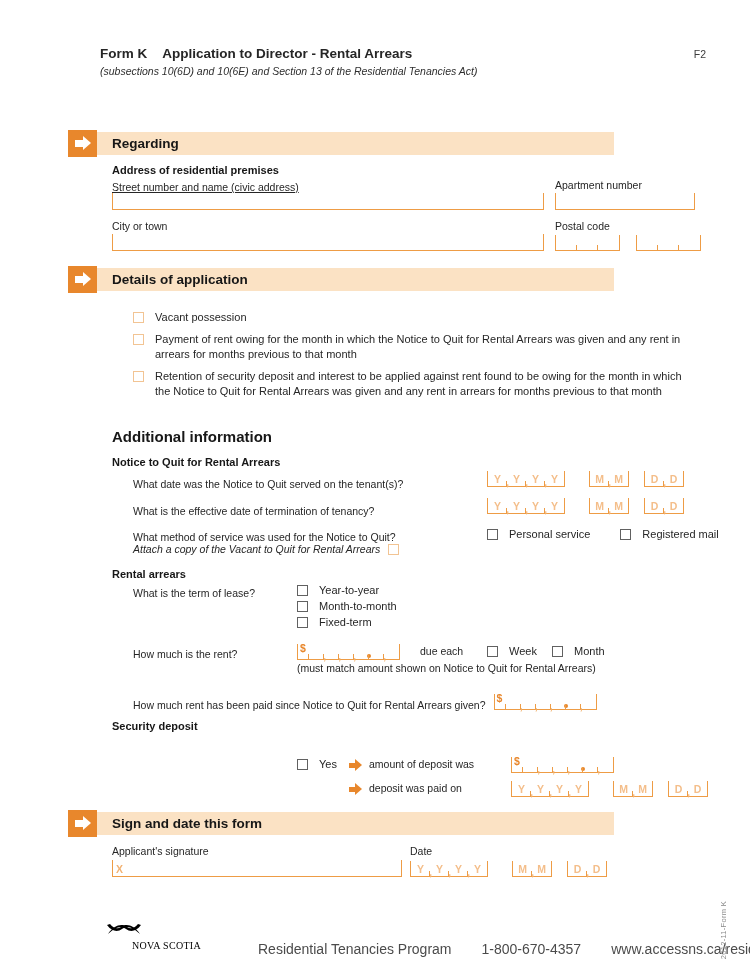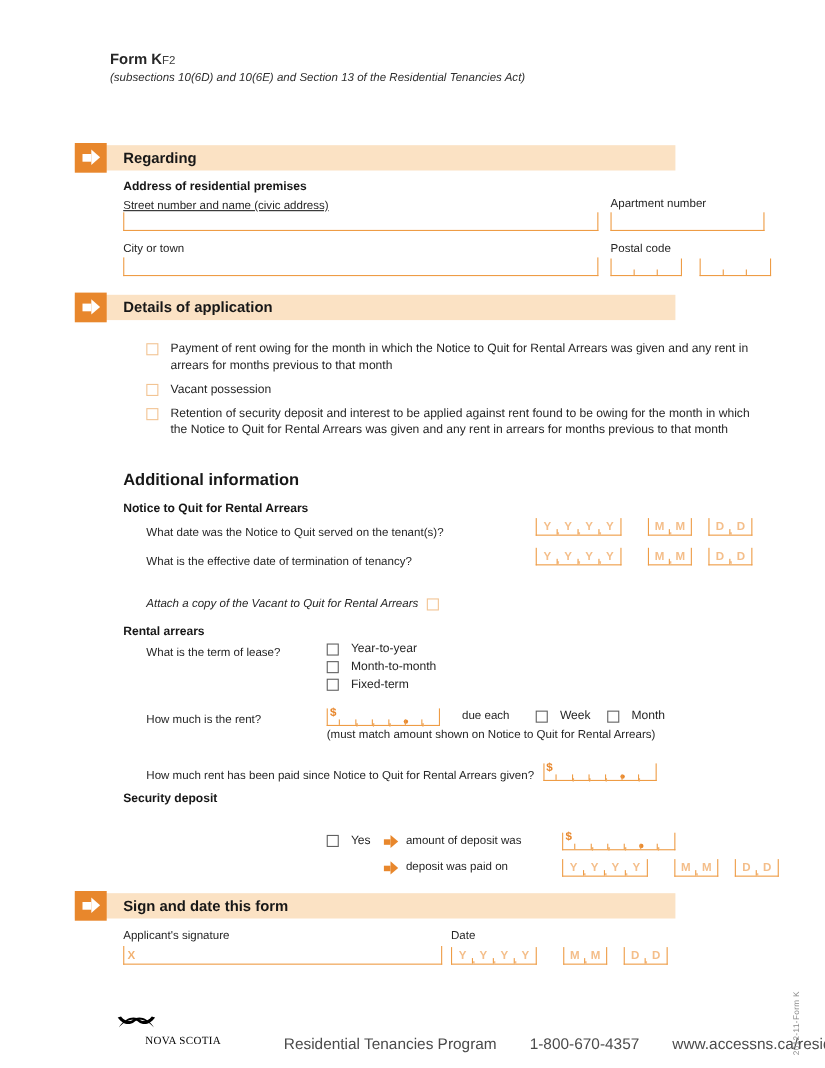--- a/index.html
+++ b/index.html
@@ -1,20 +1,20 @@
 <!DOCTYPE html>
 <html><head>
 <meta charset="utf-8">
 <style>
   html,body{margin:0;padding:0;background:#ffffff;}
   .page{position:relative;width:750px;height:971px;background:#fff;overflow:hidden;
         font-family:"Liberation Sans",sans-serif;color:#262626;}
 
   
-  .form-title-row{position:absolute;left:100px;top:46px;width:606px;display:flex;align-items:baseline;}
+  .form-title-row{position:absolute;left:100px;top:46px;width:606px;display:flex;align-items:baseline;justify-content:flex-end;}
   .form-code{font-weight:bold;font-size:13.5px;white-space:nowrap;}
   .form-title{font-weight:bold;font-size:13.5px;margin-left:15px;flex:1;}
   .page-ref{font-size:10.5px;color:#3c3c3c;}
   .form-subtitle{position:absolute;left:100px;top:65px;font-style:italic;font-size:10.5px;color:#2e2e2e;}
 
   
   .section-bar{position:absolute;left:68px;width:546px;height:23px;background:#FBE2C4;}
   .bar-icon{position:absolute;left:0;top:-2px;width:29px;height:27px;background:#E8872C;}
   .barrow{position:absolute;left:7px;top:6px;width:16px;height:15px;}
   .barrow .stem{position:absolute;left:0;top:4px;width:8px;height:7px;background:#fff;}
@@ -85,20 +85,21 @@
   .side-label{position:absolute;left:719px;top:901px;font-size:7.5px;color:#8a8a8a;
     writing-mode:vertical-rl;transform:rotate(180deg);letter-spacing:0.3px;}
 </style>
 </head>
 <body>
 
 <div class="page">
 
   <div class="form-title-row">
     <span class="form-code">Form K</span>
+    <span class="form-title">Application to Director - Rental Arrears</span>
     <span class="page-ref">F2</span>
   </div>
   <div class="form-subtitle">(subsections 10(6D) and 10(6E) and Section 13 of the Residential Tenancies Act)</div>
 
   <div class="section-bar" style="top:132px;">
     <span class="bar-icon">
       <span class="barrow">
           <span class="stem"></span>
           <span class="head"></span>
         </span>
@@ -138,30 +139,30 @@
       <span class="barrow">
           <span class="stem"></span>
           <span class="head"></span>
         </span>
     </span>
     <span class="bar-title">Details of application</span>
   </div>
 
   <div class="abs" style="left:112px;top:297px;width:593px;">
     <div class="opts" style="margin:13px 0 0 21px;">
+        <div class="cb-item">
+          <span class="cb cb-orange"></span>
+          <span class="cb-label">Vacant possession</span>
+        </div>
         <div class="cb-item">
           <span class="cb cb-orange"></span>
           <span class="cb-label">Payment of rent owing for the month in which the Notice to Quit for Rental Arrears was given and any rent in arrears for months previous to that month</span>
         </div>
         <div class="cb-item">
           <span class="cb cb-orange"></span>
-          <span class="cb-label">Vacant possession</span>
-        </div>
-        <div class="cb-item">
-          <span class="cb cb-orange"></span>
           <span class="cb-label">Retention of security deposit and interest to be applied against rent found to be owing for the month in which the Notice to Quit for Rental Arrears was given and any rent in arrears for months previous to that month</span>
         </div>
       </div>
   </div>
 
   <div class="abs" style="left:112px;top:428px;width:593px;height:384px;">
     <div class="h15 abs" style="left:0;top:0;">Additional information</div>
 
     <div class="h11 abs" style="left:0;top:28px;">Notice to Quit for Rental Arrears</div>
 
@@ -198,20 +199,33 @@
             <span class="seg">M</span>
             <span class="seg">M</span>
           </span>
         <span class="seg-field with-letters seg-d">
             <span class="seg">D</span>
             <span class="seg">D</span>
           </span>
       </span>
     </div>
 
+    <div class="abs" style="left:21px;top:99px;right:0;">
+      <span class="q">What method of service was used for the Notice to Quit?</span>
+      <span class="inline-list abs" style="left:354px;top:0;">
+          <div class="cb-item">
+            <span class="cb cb-gray"></span>
+            <span class="cb-label">Personal service</span>
+          </div>
+          <div class="cb-item">
+            <span class="cb cb-gray"></span>
+            <span class="cb-label">Registered mail</span>
+          </div>
+        </span>
+    </div>
 
     <div class="abs" style="left:21px;top:115px;display:flex;align-items:center;gap:8px;">
       <span class="q italic">Attach a copy of the Vacant to Quit for Rental Arrears</span>
       <span class="cb cb-orange"></span>
     </div>
 
     <div class="h11 abs" style="left:0;top:140px;">Rental arrears</div>
 
     <div class="abs" style="left:21px;top:155px;right:0;">
       <span class="q">What is the term of lease?</span>

